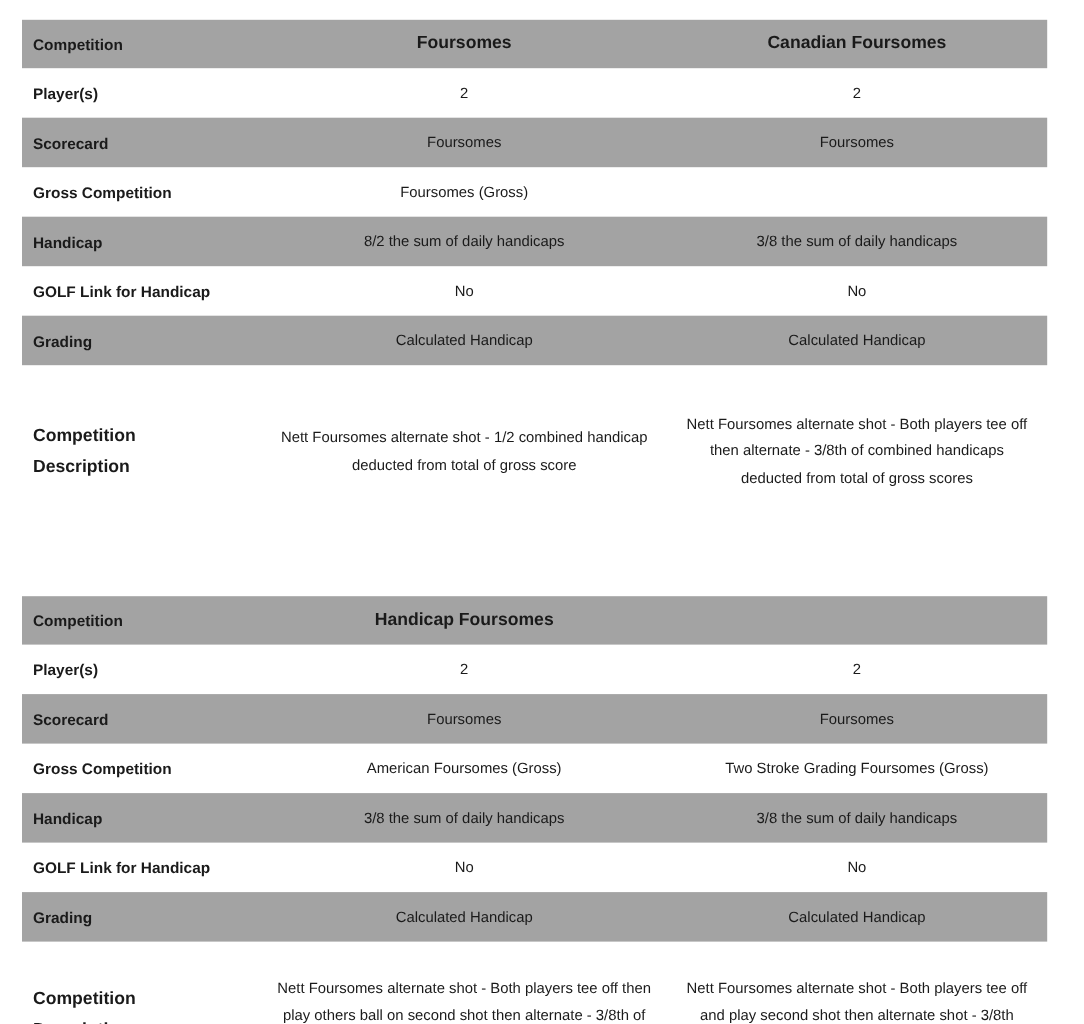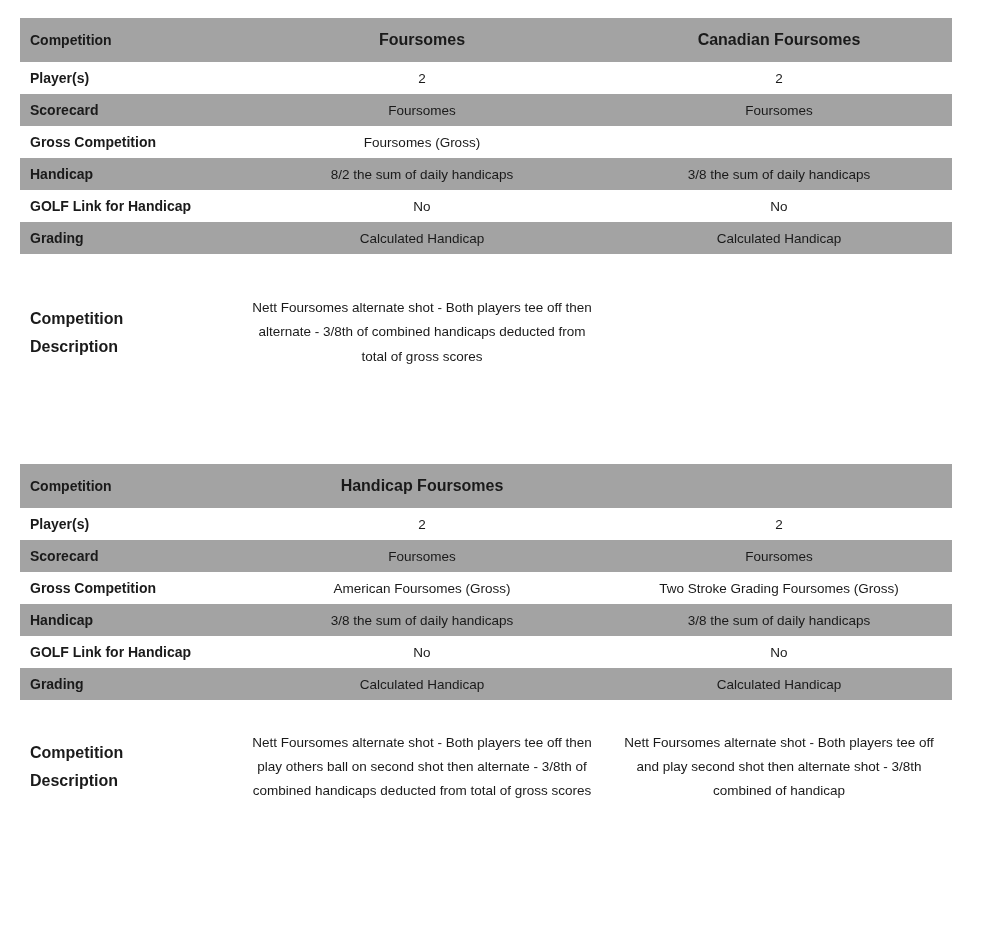--- a/index.html
+++ b/index.html
@@ -33,21 +33,21 @@
     justify-content:center;
     text-align:center;
     font-size:13.5px;
     padding:0 10px;
   }
   .r-head { height:44px; }
   .r-head .value-cell {
     font-weight:bold;
     font-size:16px;
   }
-  .r { height:32px; }
+  .r { height:45px; }
   .r-desc-1 { min-height:157px; }
   .r-desc-2 { min-height:134px; }
   .desc-label {
     font-size:16px;
     font-weight:bold;
     line-height:1.75;
     max-width:150px;
   }
   .desc-value {
     line-height:1.78;
@@ -96,20 +96,21 @@
     </div>
 
     <div class="row r band">
       <div class="cell label-cell">Grading</div>
       <div class="cell value-cell">Calculated Handicap</div>
       <div class="cell value-cell">Calculated Handicap</div>
     </div>
 
     <div class="row r-desc-1">
       <div class="cell label-cell desc-label">Competition Description</div>
+      <div class="cell value-cell desc-value">Nett Foursomes alternate shot - 1/2 combined handicap deducted from total of gross score</div>
       <div class="cell value-cell desc-value">Nett Foursomes alternate shot - Both players tee off then alternate - 3/8th of combined handicaps deducted from total of gross scores</div>
     </div>
 
   </div>
 
   <div class="tbl tbl2">
 
     <div class="row r-head band">
       <div class="cell label-cell">Competition</div>
       <div class="cell value-cell">Handicap Foursomes</div>

